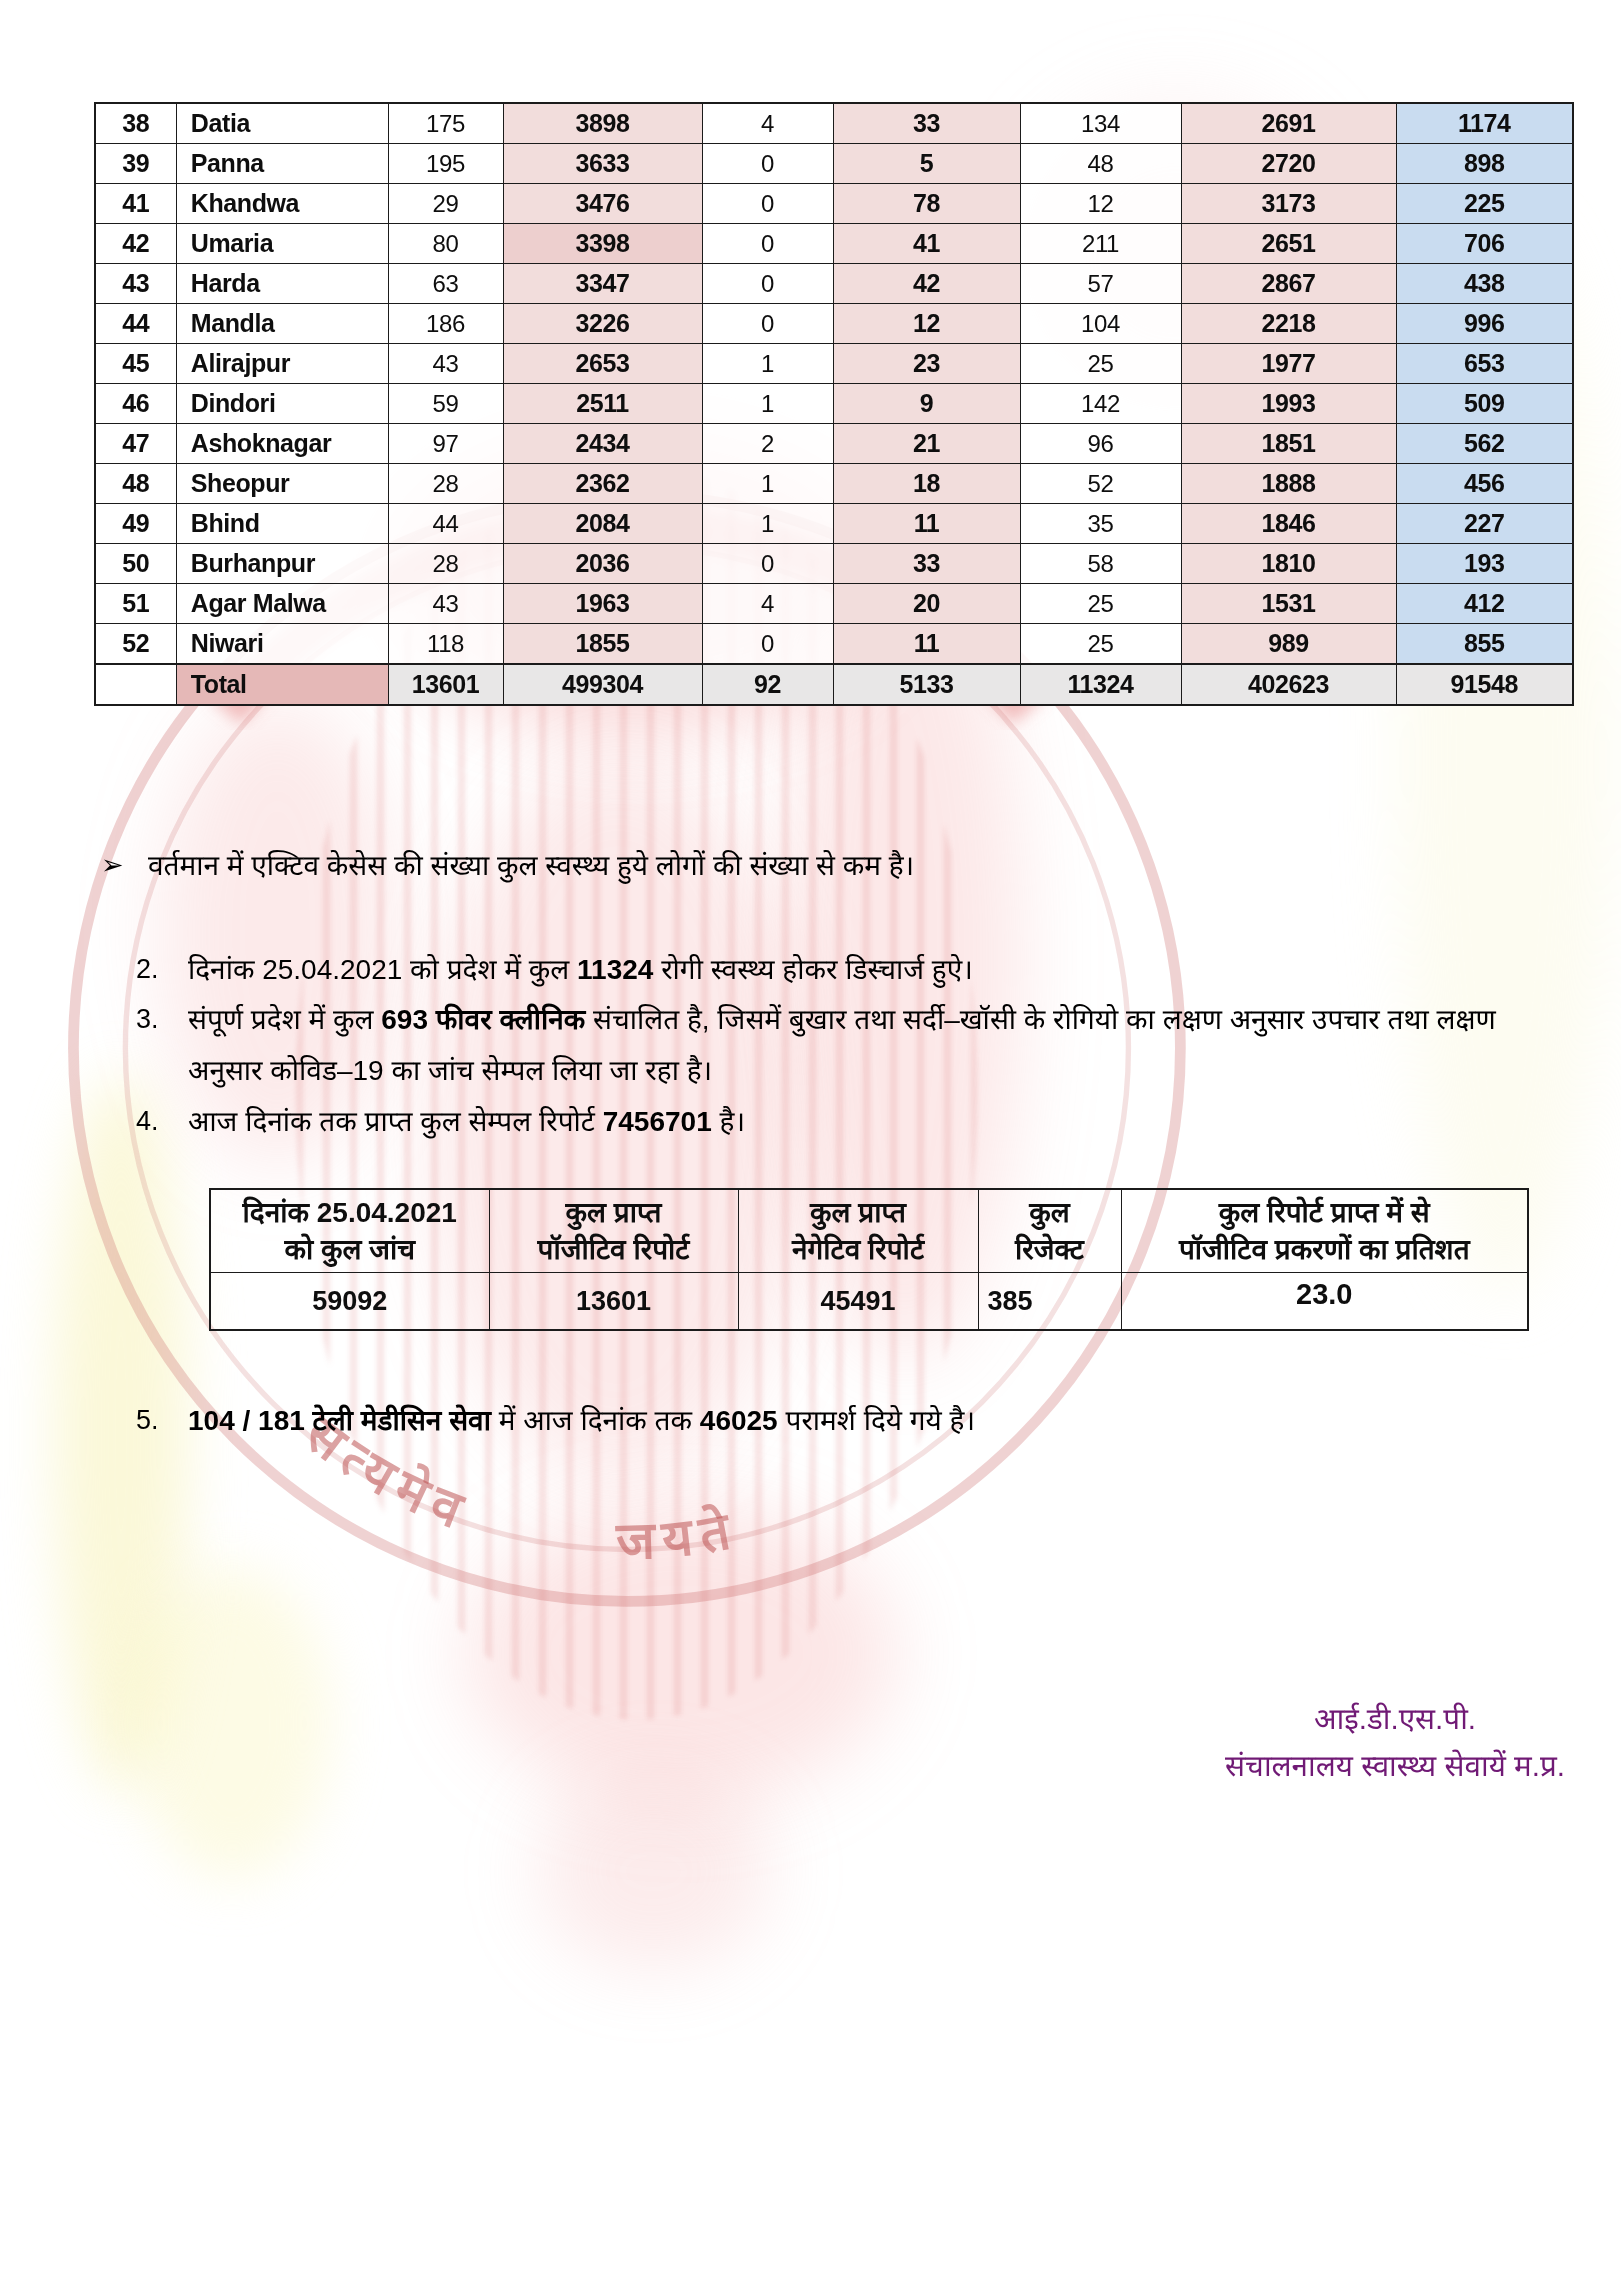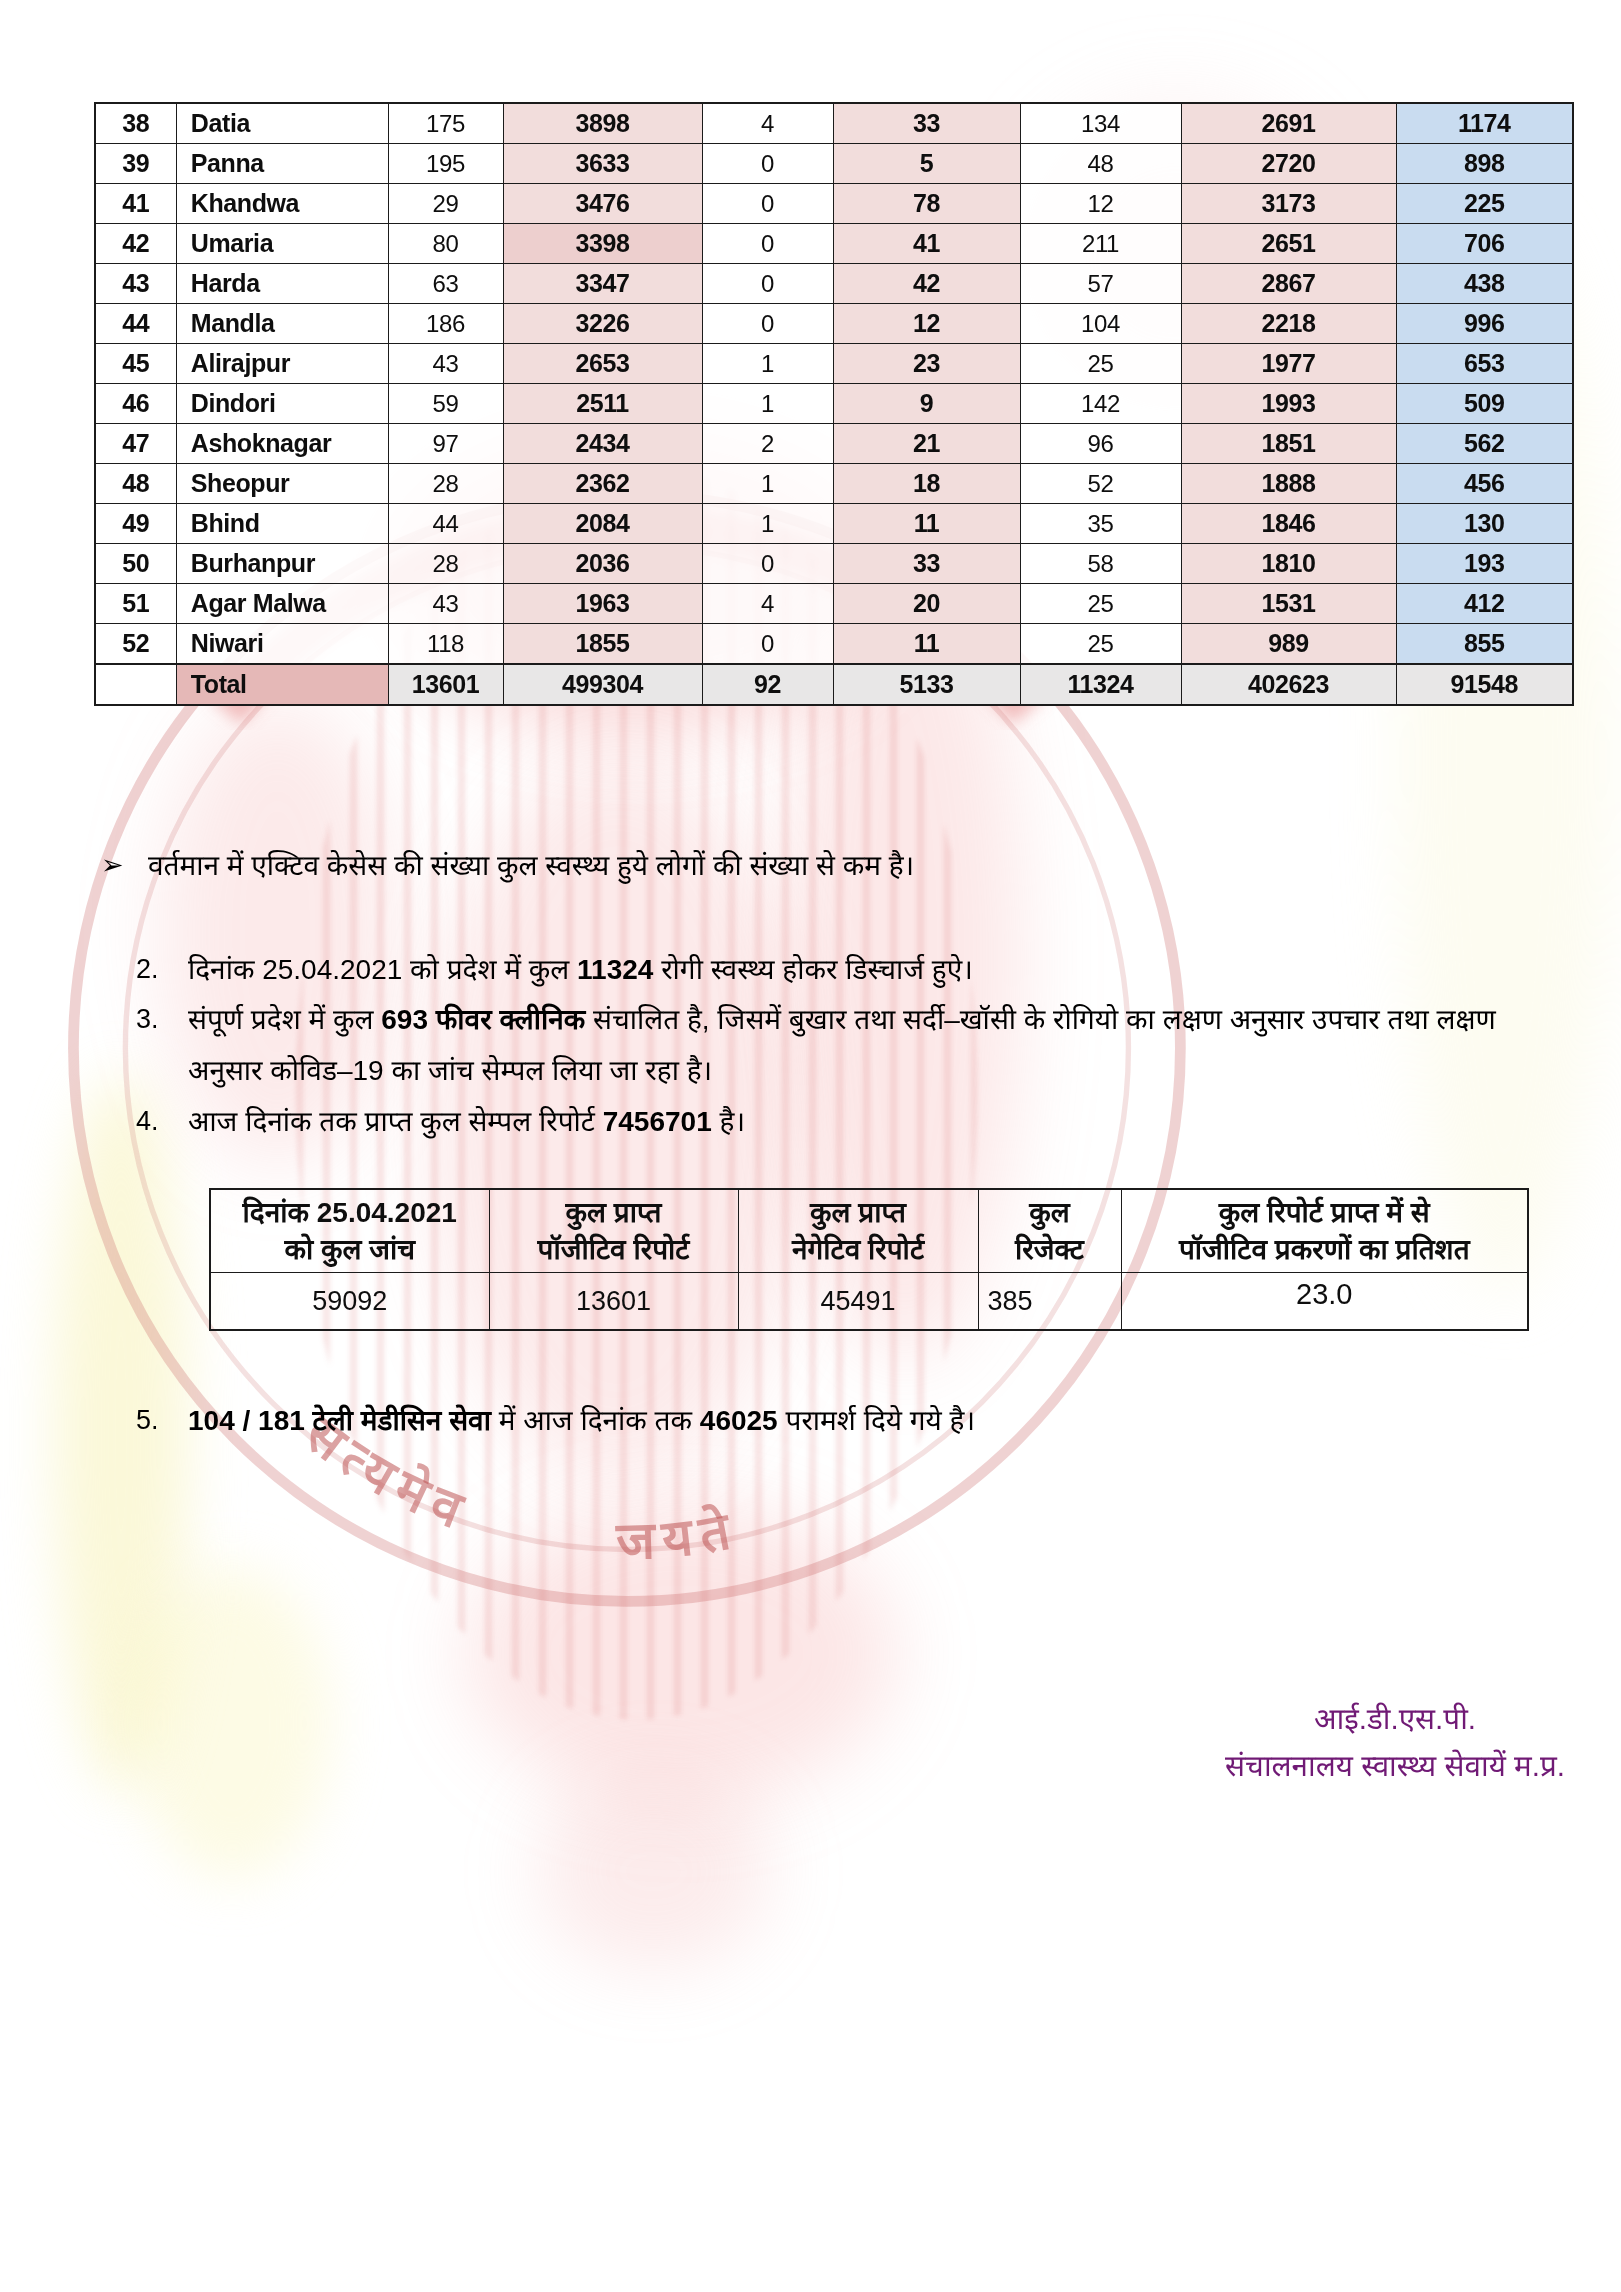--- a/index.html
+++ b/index.html
@@ -50,21 +50,21 @@
   .bullet .imark{width:47px;flex:none;font-size:27px;}
   .i2{left:136px;top:944px;width:1397px;}
   .i3{left:136px;top:994px;width:1397px;}
   .i4{left:136px;top:1096px;width:1397px;}
   .i5{left:136px;top:1395px;width:1397px;}
   b{font-weight:bold;}
   
   .t2-wrap{position:absolute;left:209px;top:1188px;}
   table.t2{border-collapse:collapse;table-layout:fixed;width:1318px;border:2.7px solid var(--border);background:transparent;}
   .t2 th{border:1.8px solid var(--border);height:82px;vertical-align:middle;padding:0;font-size:28px;font-weight:bold;line-height:37px;margin-left:40px;}
-  .t2 td{border:1.8px solid var(--border);height:50px;text-align:center;vertical-align:middle;font-size:27px;font-weight:normal;}
+  .t2 td{border:1.8px solid var(--border);height:50px;text-align:center;vertical-align:middle;font-size:27px;font-weight:bold;}
   .t2 td.v3{text-align:left;padding-left:9px;}
   .t2 td.v4{font-size:29px;vertical-align:top;padding-top:5.4px;}
   
   .sig{position:absolute;right:56px;top:1695px;text-align:center;font-size:29.6px;line-height:47px;color:#701a75;}
 </style>
 </head>
 <body>
 
 <div class="page">
 
@@ -221,21 +221,21 @@
           </tr>
           <tr>
             <td class="c-sno">49</td>
             <td class="c-district">Bhind</td>
             <td class="c-plain">44</td>
             <td class="c-pink">2084</td>
             <td class="c-plain">1</td>
             <td class="c-pink">11</td>
             <td class="c-plain">35</td>
             <td class="c-pink">1846</td>
-            <td class="c-blue">130</td>
+            <td class="c-blue">227</td>
           </tr>
           <tr>
             <td class="c-sno">50</td>
             <td class="c-district">Burhanpur</td>
             <td class="c-plain">28</td>
             <td class="c-pink">2036</td>
             <td class="c-plain">0</td>
             <td class="c-pink">33</td>
             <td class="c-plain">58</td>
             <td class="c-pink">1810</td>

